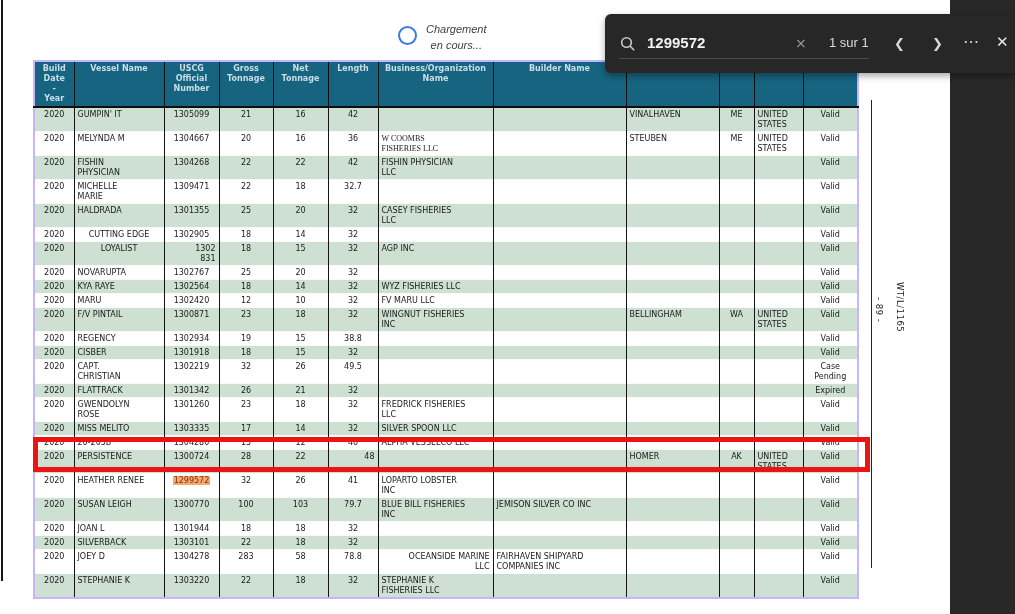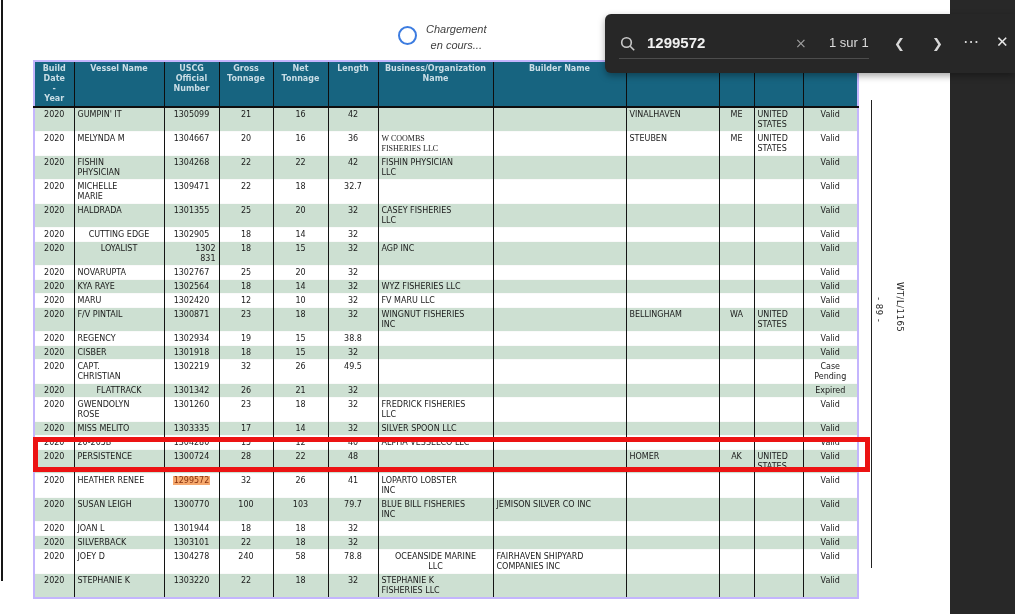--- a/index.html
+++ b/index.html
@@ -316,21 +316,21 @@
         <td style="text-align: left;"></td>
         <td style="text-align: left;"></td>
         <td style="text-align: left;"></td>
         <td style="text-align: center;"></td>
         <td style="text-align: left;"></td>
         <td style="text-align: center;">Case
 Pending</td>
       </tr>
       <tr class="green">
         <td style="text-align: center;">2020</td>
-        <td style="text-align: center; margin-left: 6px;">FLATTRACK</td>
+        <td style="text-align: left; margin-left: 6px;">FLATTRACK</td>
         <td style="text-align: center;">1301342</td>
         <td style="text-align: center;">26</td>
         <td style="text-align: center;">21</td>
         <td style="text-align: center;">32</td>
         <td style="text-align: left;"></td>
         <td style="text-align: left;"></td>
         <td style="text-align: left;"></td>
         <td style="text-align: center;"></td>
         <td style="text-align: left;"></td>
         <td style="text-align: center;">Expired</td>
@@ -378,21 +378,21 @@
         <td style="text-align: center;"></td>
         <td style="text-align: left;"></td>
         <td style="text-align: center;">Valid</td>
       </tr>
       <tr class="green">
         <td style="text-align: center;">2020</td>
         <td style="text-align: left;">PERSISTENCE</td>
         <td style="text-align: center;">1300724</td>
         <td style="text-align: center;">28</td>
         <td style="text-align: center;">22</td>
-        <td style="text-align: center;">48</td>
+        <td style="text-align: right;">48</td>
         <td style="text-align: left;"></td>
         <td style="text-align: left;"></td>
         <td style="text-align: left;">HOMER</td>
         <td style="text-align: center;">AK</td>
         <td style="text-align: left;">UNITED STATES</td>
         <td style="text-align: center;">Valid</td>
       </tr>
       <tr class="white">
         <td style="text-align: center;">2020</td>
         <td style="text-align: left;">HEATHER RENEE</td>
@@ -448,24 +448,24 @@
         <td style="text-align: left;"></td>
         <td style="text-align: left;"></td>
         <td style="text-align: center;"></td>
         <td style="text-align: left;"></td>
         <td style="text-align: center;">Valid</td>
       </tr>
       <tr class="white">
         <td style="text-align: center;">2020</td>
         <td style="text-align: left;">JOEY D</td>
         <td style="text-align: center;">1304278</td>
-        <td style="text-align: center;">240</td>
+        <td style="text-align: center;">283</td>
         <td style="text-align: center;">58</td>
         <td style="text-align: center;">78.8</td>
-        <td style="text-align: center;">OCEANSIDE MARINE
+        <td style="text-align: right;">OCEANSIDE MARINE
 LLC</td>
         <td style="text-align: left;">FAIRHAVEN SHIPYARD
 COMPANIES INC</td>
         <td style="text-align: left;"></td>
         <td style="text-align: center;"></td>
         <td style="text-align: left;"></td>
         <td style="text-align: center;">Valid</td>
       </tr>
       <tr class="green">
         <td style="text-align: center;">2020</td>

